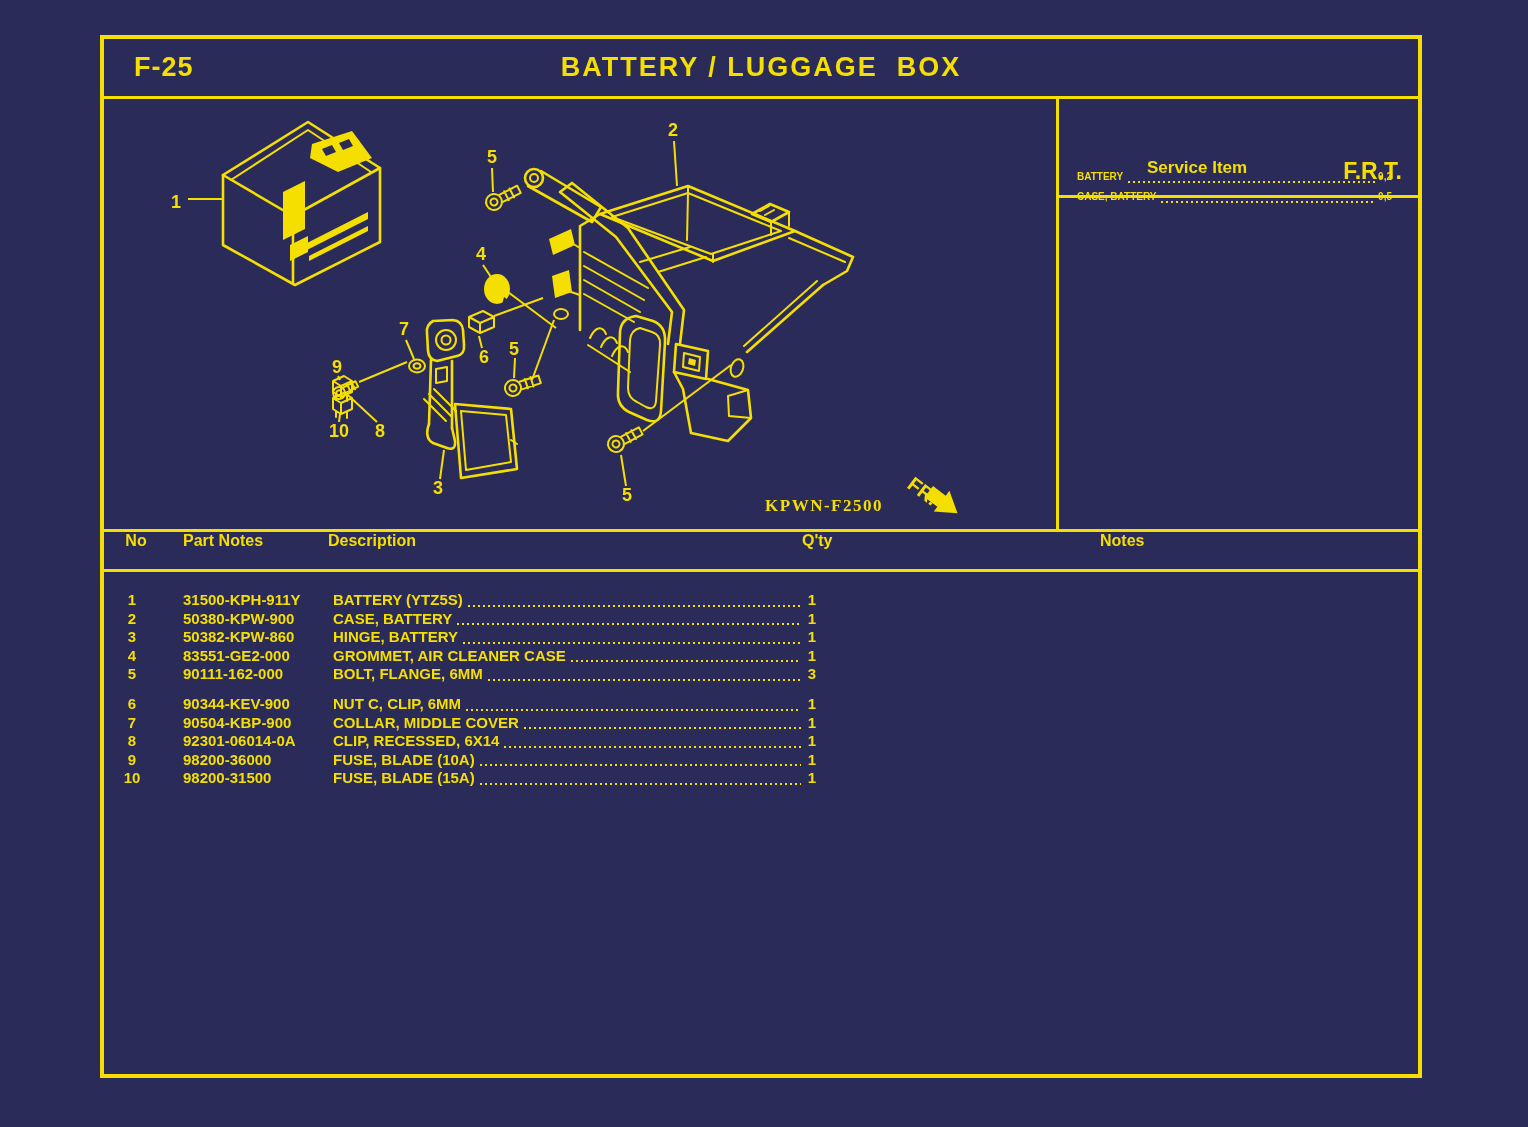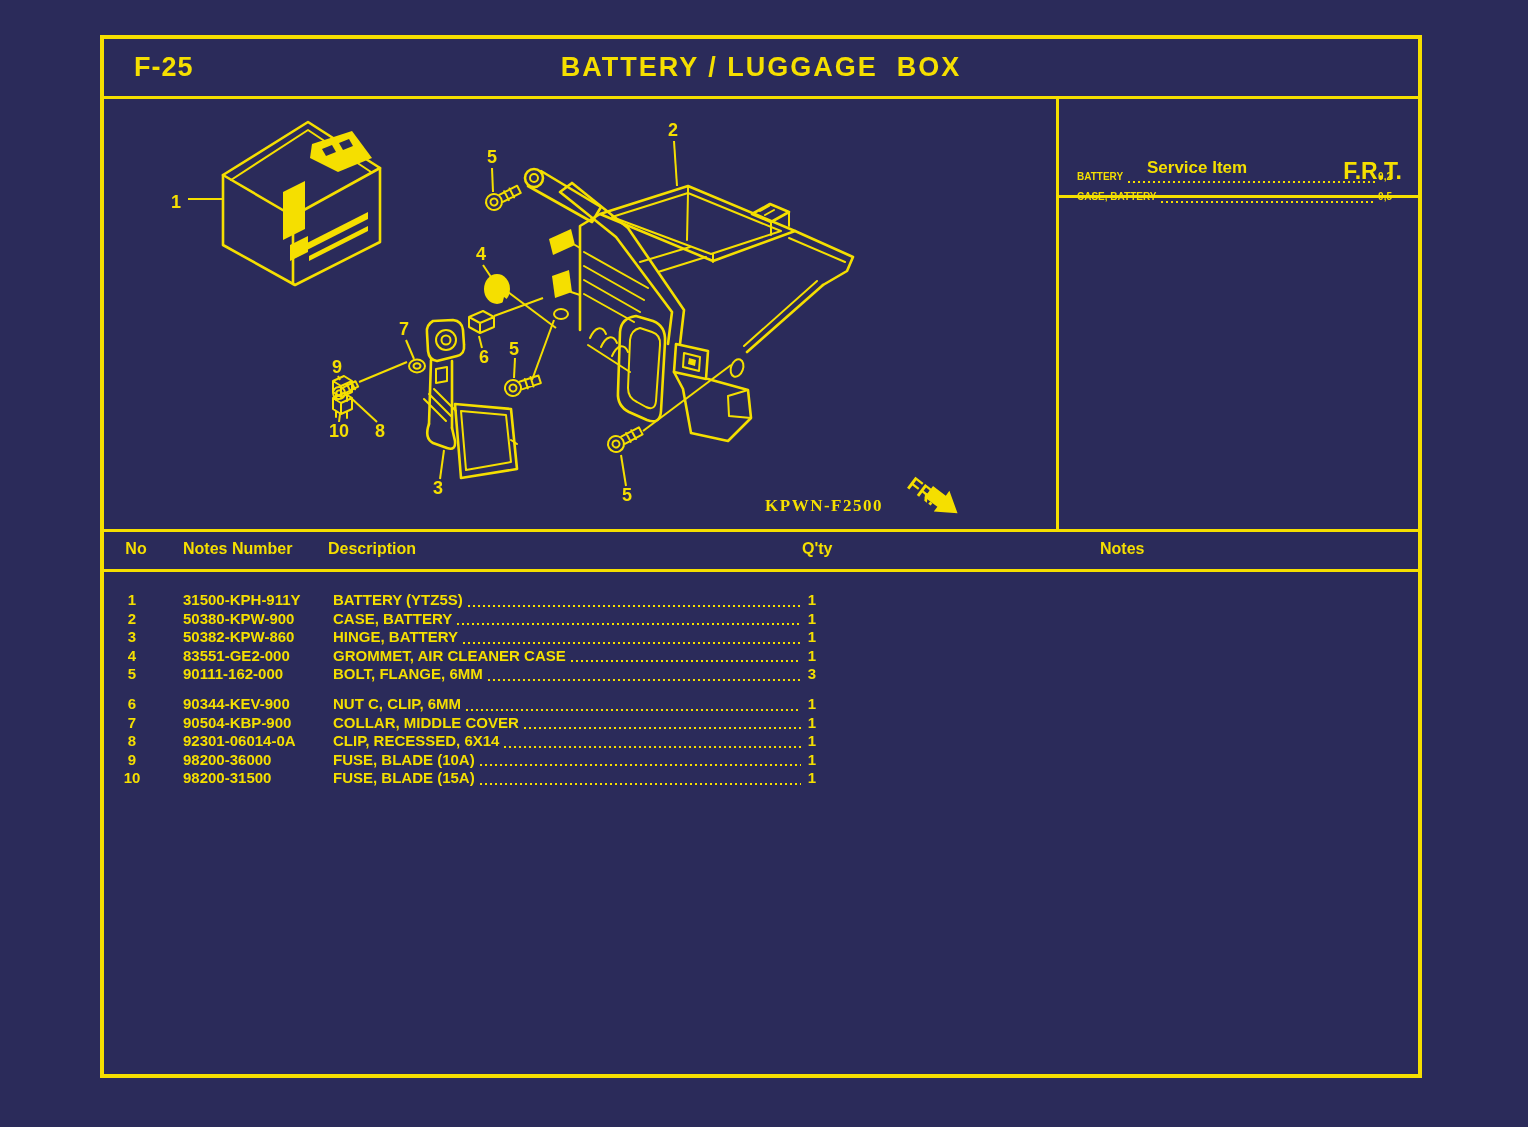--- a/index.html
+++ b/index.html
@@ -24,21 +24,21 @@
   .service-head{position:absolute;top:0;left:0;right:0;height:52px;border-bottom:3px solid var(--ink);margin-top:44px;}
   .sp-item{position:absolute;left:88px;top:15px;font-size:17px;}
   .sp-frt{position:absolute;right:16px;top:15px;font-size:23px;}
   .service-rows{position:absolute;top:55px;left:0;right:0;padding:12px 26px 0 18px;}
   .srow{display:flex;align-items:center;height:20px;font-size:10px;}
   .dots{flex:1;height:2px;margin:0 3px 3px 5px;align-self:flex-end;
     background:repeating-linear-gradient(90deg,var(--ink) 0 2px,transparent 2px 5px);}
   
   .tableband{position:absolute;top:490px;left:0;right:0;height:37px;
     border-top:3px solid var(--ink);border-bottom:3px solid var(--ink);font-size:16px;}
-  .tableband span{position:absolute;top:8px;text-align:center;}
+  .tableband span{position:absolute;top:0;text-align:center;}
   .h-no{left:8px;width:48px;text-align:center;}
   .h-part{left:79px;}
   .h-desc{left:224px;}
   .h-qty{left:698px;}
   .h-notes{left:996px;}
   
   .tbody{position:absolute;top:533px;left:0;right:0;padding-top:19px;}
   .prow{display:flex;align-items:baseline;height:18.6px;width:712px;font-size:15px;}
   .prow.gap{margin-top:11px;}
   .c-no{width:56px;text-align:center;}
@@ -237,21 +237,21 @@
     <span class="dots"></span>
     <span>0,5</span>
   </div>
         </div>
     </div>
 
   </div>
 
   <div class="tableband">
     <span class="h-no">No</span>
-    <span class="h-part">Notes Number</span>
+    <span class="h-part">Part Notes</span>
     <span class="h-desc">Description</span>
     <span class="h-qty">Q'ty</span>
     <span class="h-notes">Notes</span>
   </div>
 
   <div class="tbody" id="parts-rows">
       <div class="prow">
     <span class="c-no">1</span>
     <span class="c-part">31500-KPH-911Y</span>
     <span class="c-desc">BATTERY (YTZ5S)</span>

